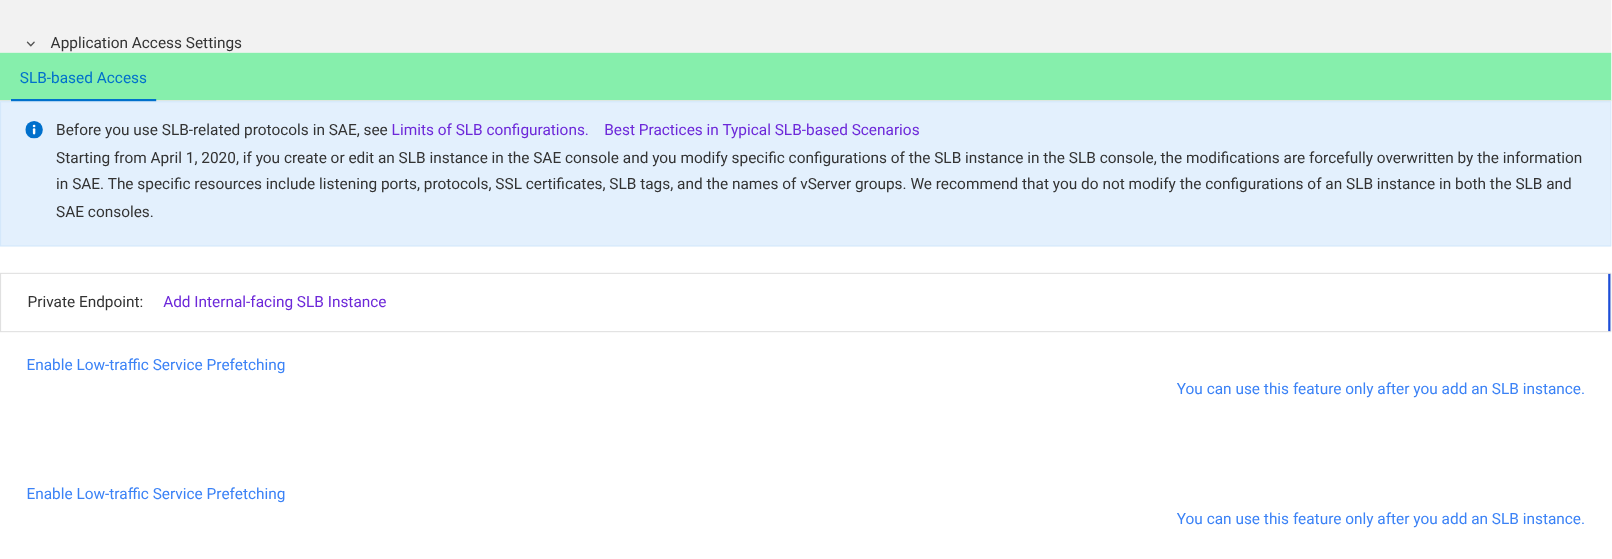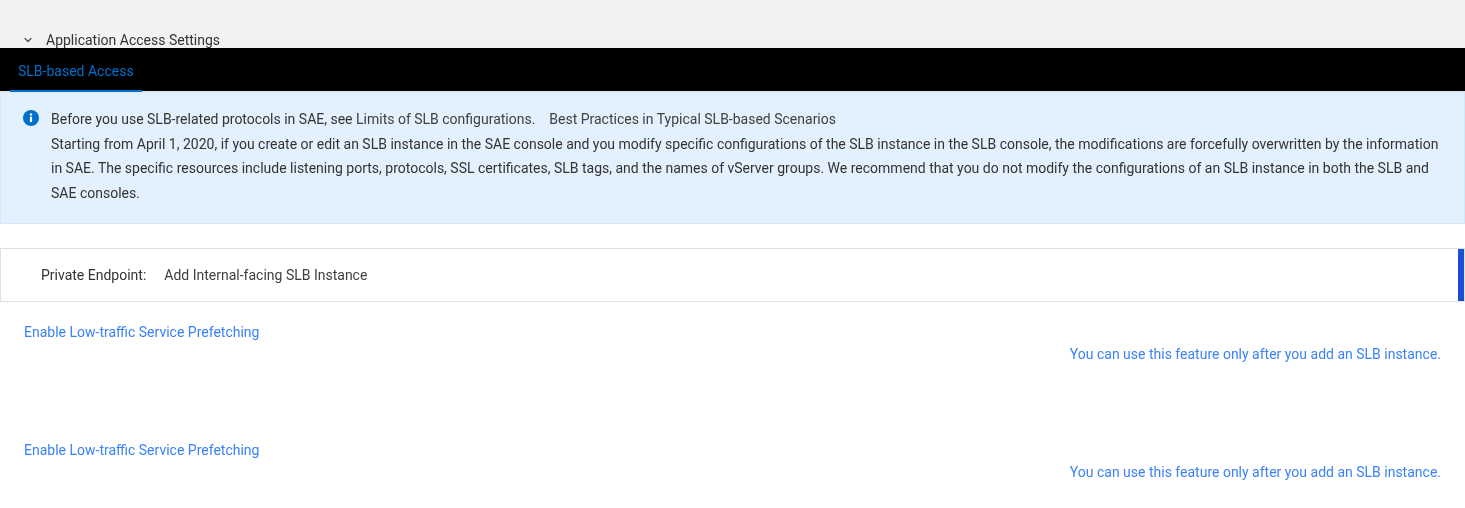--- a/index.html
+++ b/index.html
@@ -27,21 +27,21 @@
     cursor: pointer;
   }
   .chevron-icon svg { width: 12px; height: 12px; }
   .header-title {
     font-size: 14px;
     color: #333;
   }
   .tabs {
     display: flex;
     border-bottom: 1px solid #e6e6e6;
-    background: #000000;
+    background: #86efac;
     padding: 0 16px 0 16px;
     height: 44px;
     align-items: flex-end;
   }
   .tab {
     padding: 0 2px 12px 2px;
     margin-right: 24px;
     font-size: 14px;
     color: #333;
     cursor: pointer;
@@ -69,39 +69,38 @@
   .info-icon {
     flex-shrink: 0;
     width: 16px;
     height: 16px;
     margin-right: 12px;
     margin-top: 3px;
   }
   .info-icon svg { width: 16px; height: 16px; display:block; }
   .info-body { color: #333; font-size: 14px; }
   .info-body a, .link {
-    color: #404040;
+    color: #6d28d9;
     text-decoration: none;
     cursor: pointer;
   }
   .endpoint-row {
     display: flex;
     border: 1px solid #e0e0e0;
     margin-top: 24px;
   }
   .endpoint-cell {
     flex: 1;
     padding: 18px 24px;
     display: flex;
     align-items: center;
     font-size: 14px;
   }
   .endpoint-cell:first-child {
-    border-right: 6px solid #1d4ed8;
-    margin-left: 16px;
+    border-right: 2px solid #1d4ed8;
   }
   .endpoint-label {
     color: #333;
     margin-right: 18px;
   }
   .disabled-section {
     padding: 22px 24px 10px 24px;
     color: #3b82f6;
   }
   .disabled-title { font-size: 14px; margin-bottom: 6px; }

